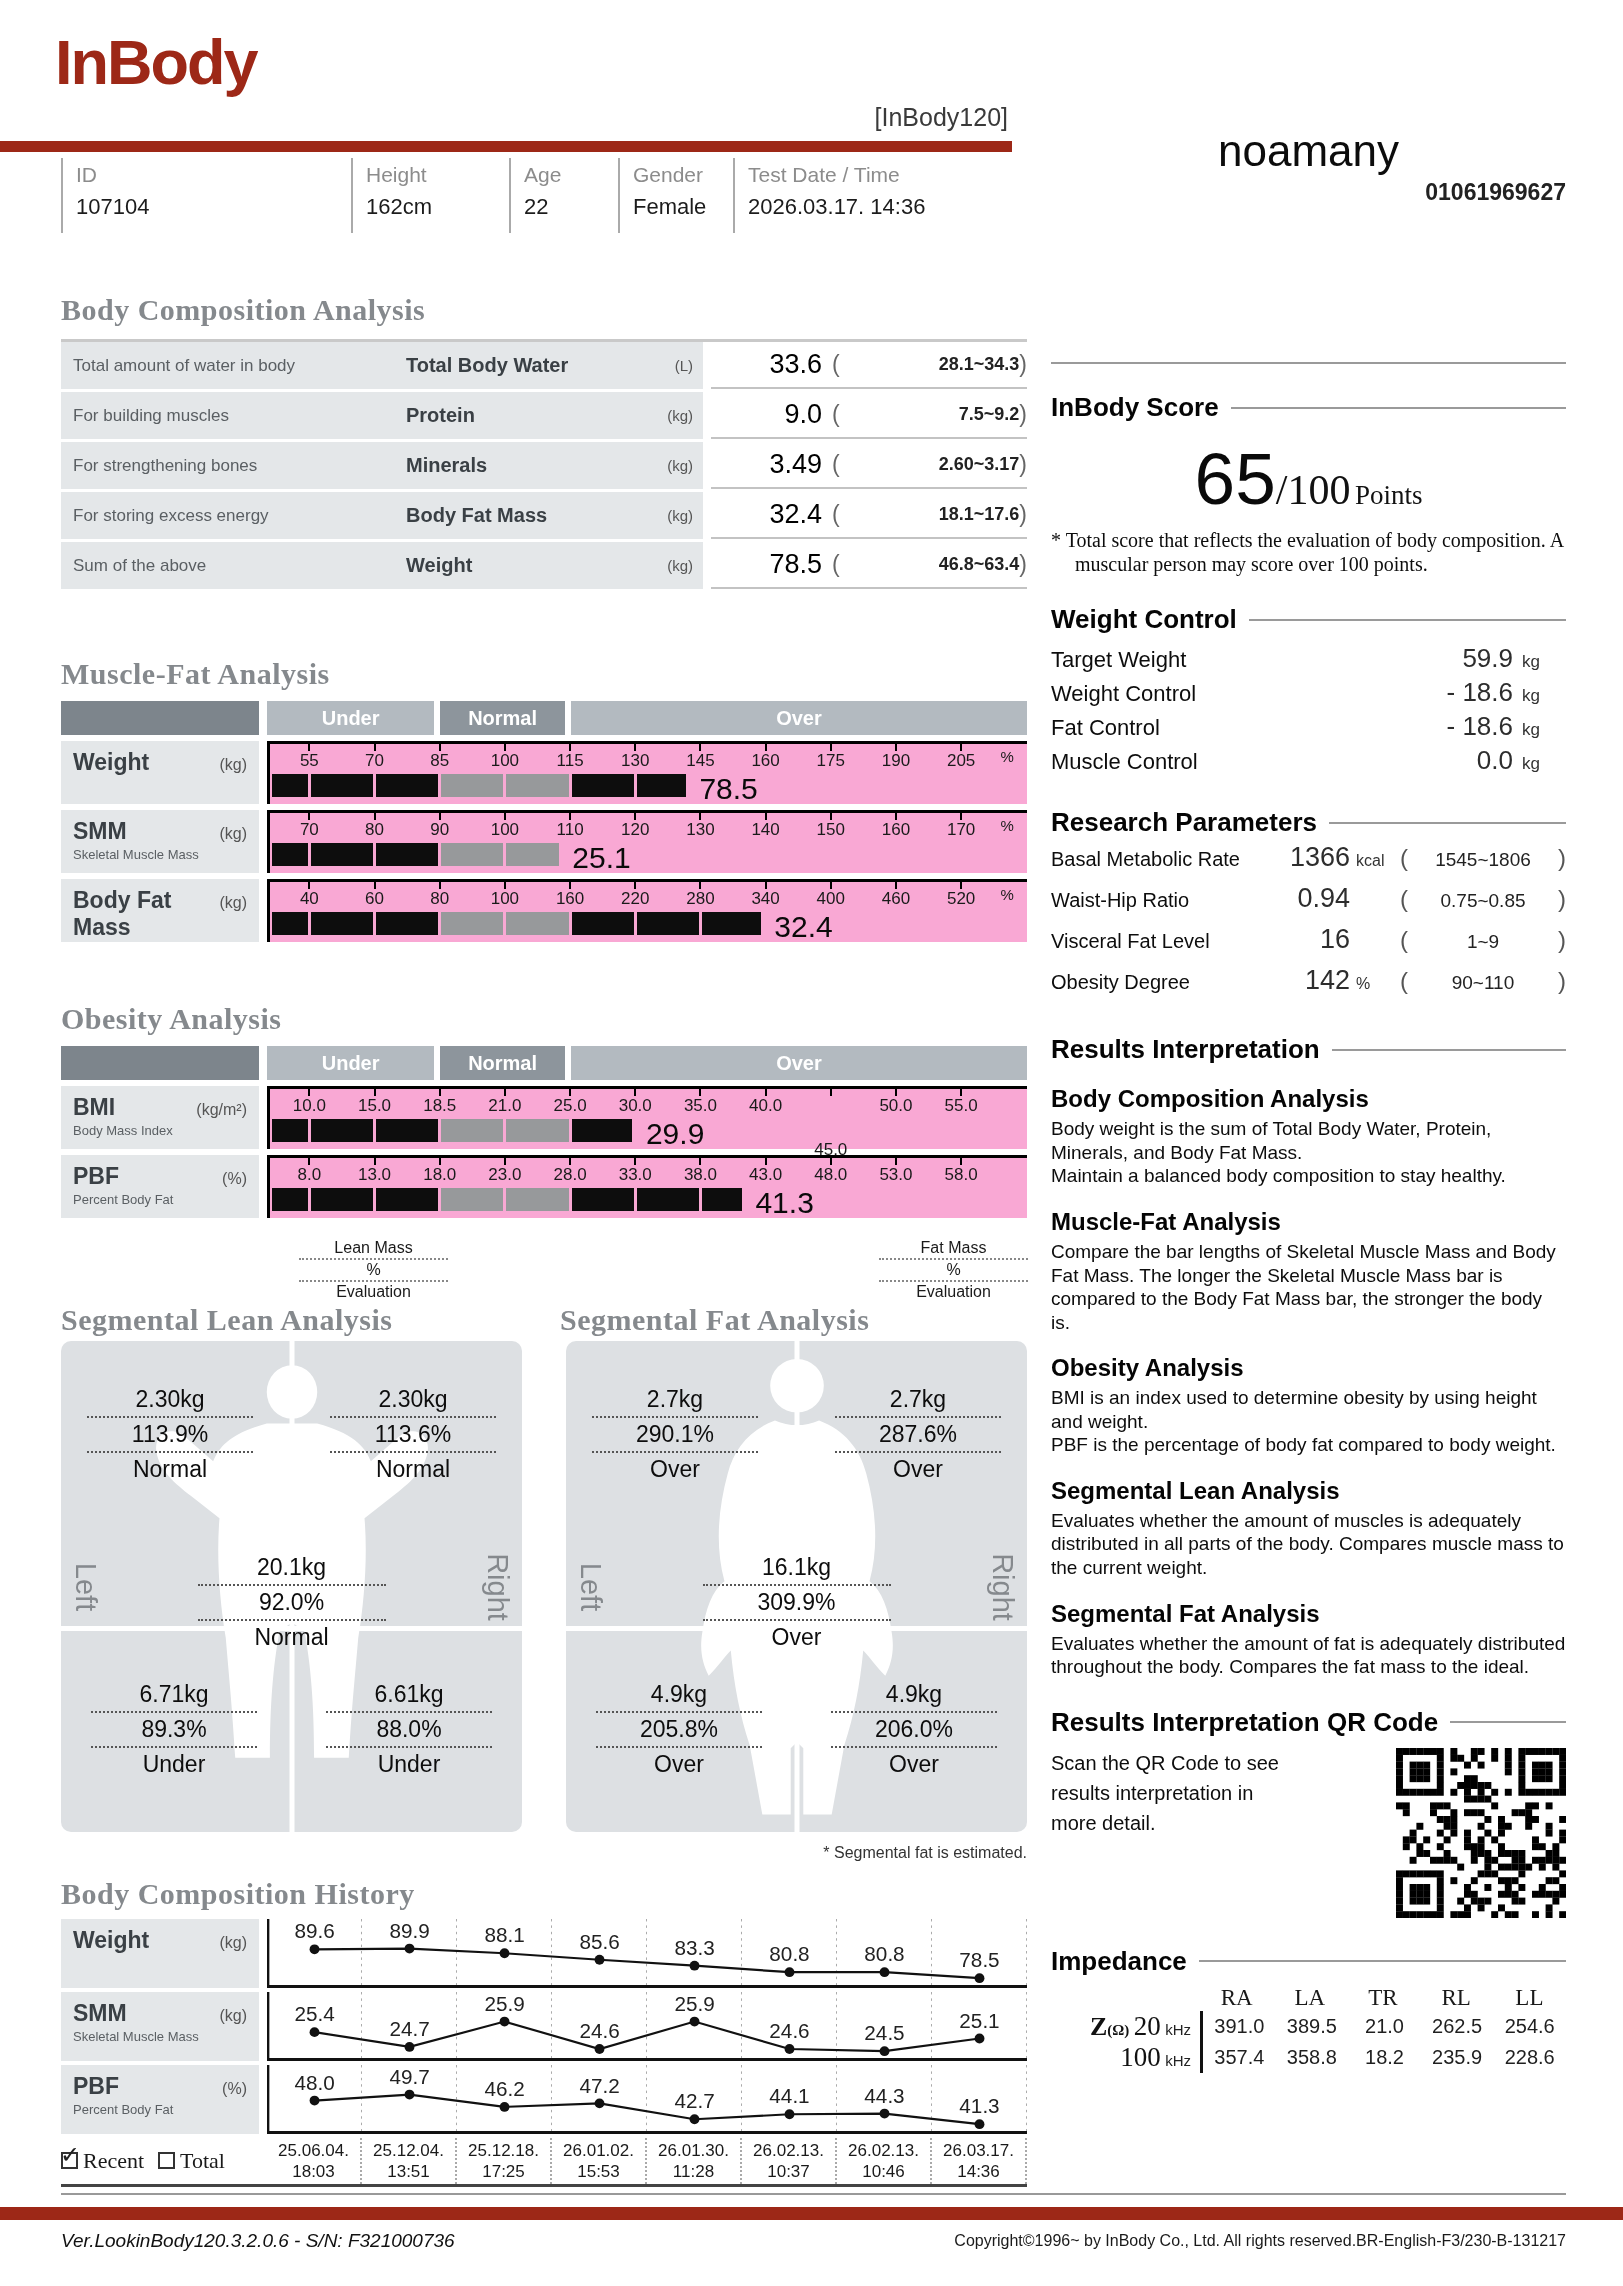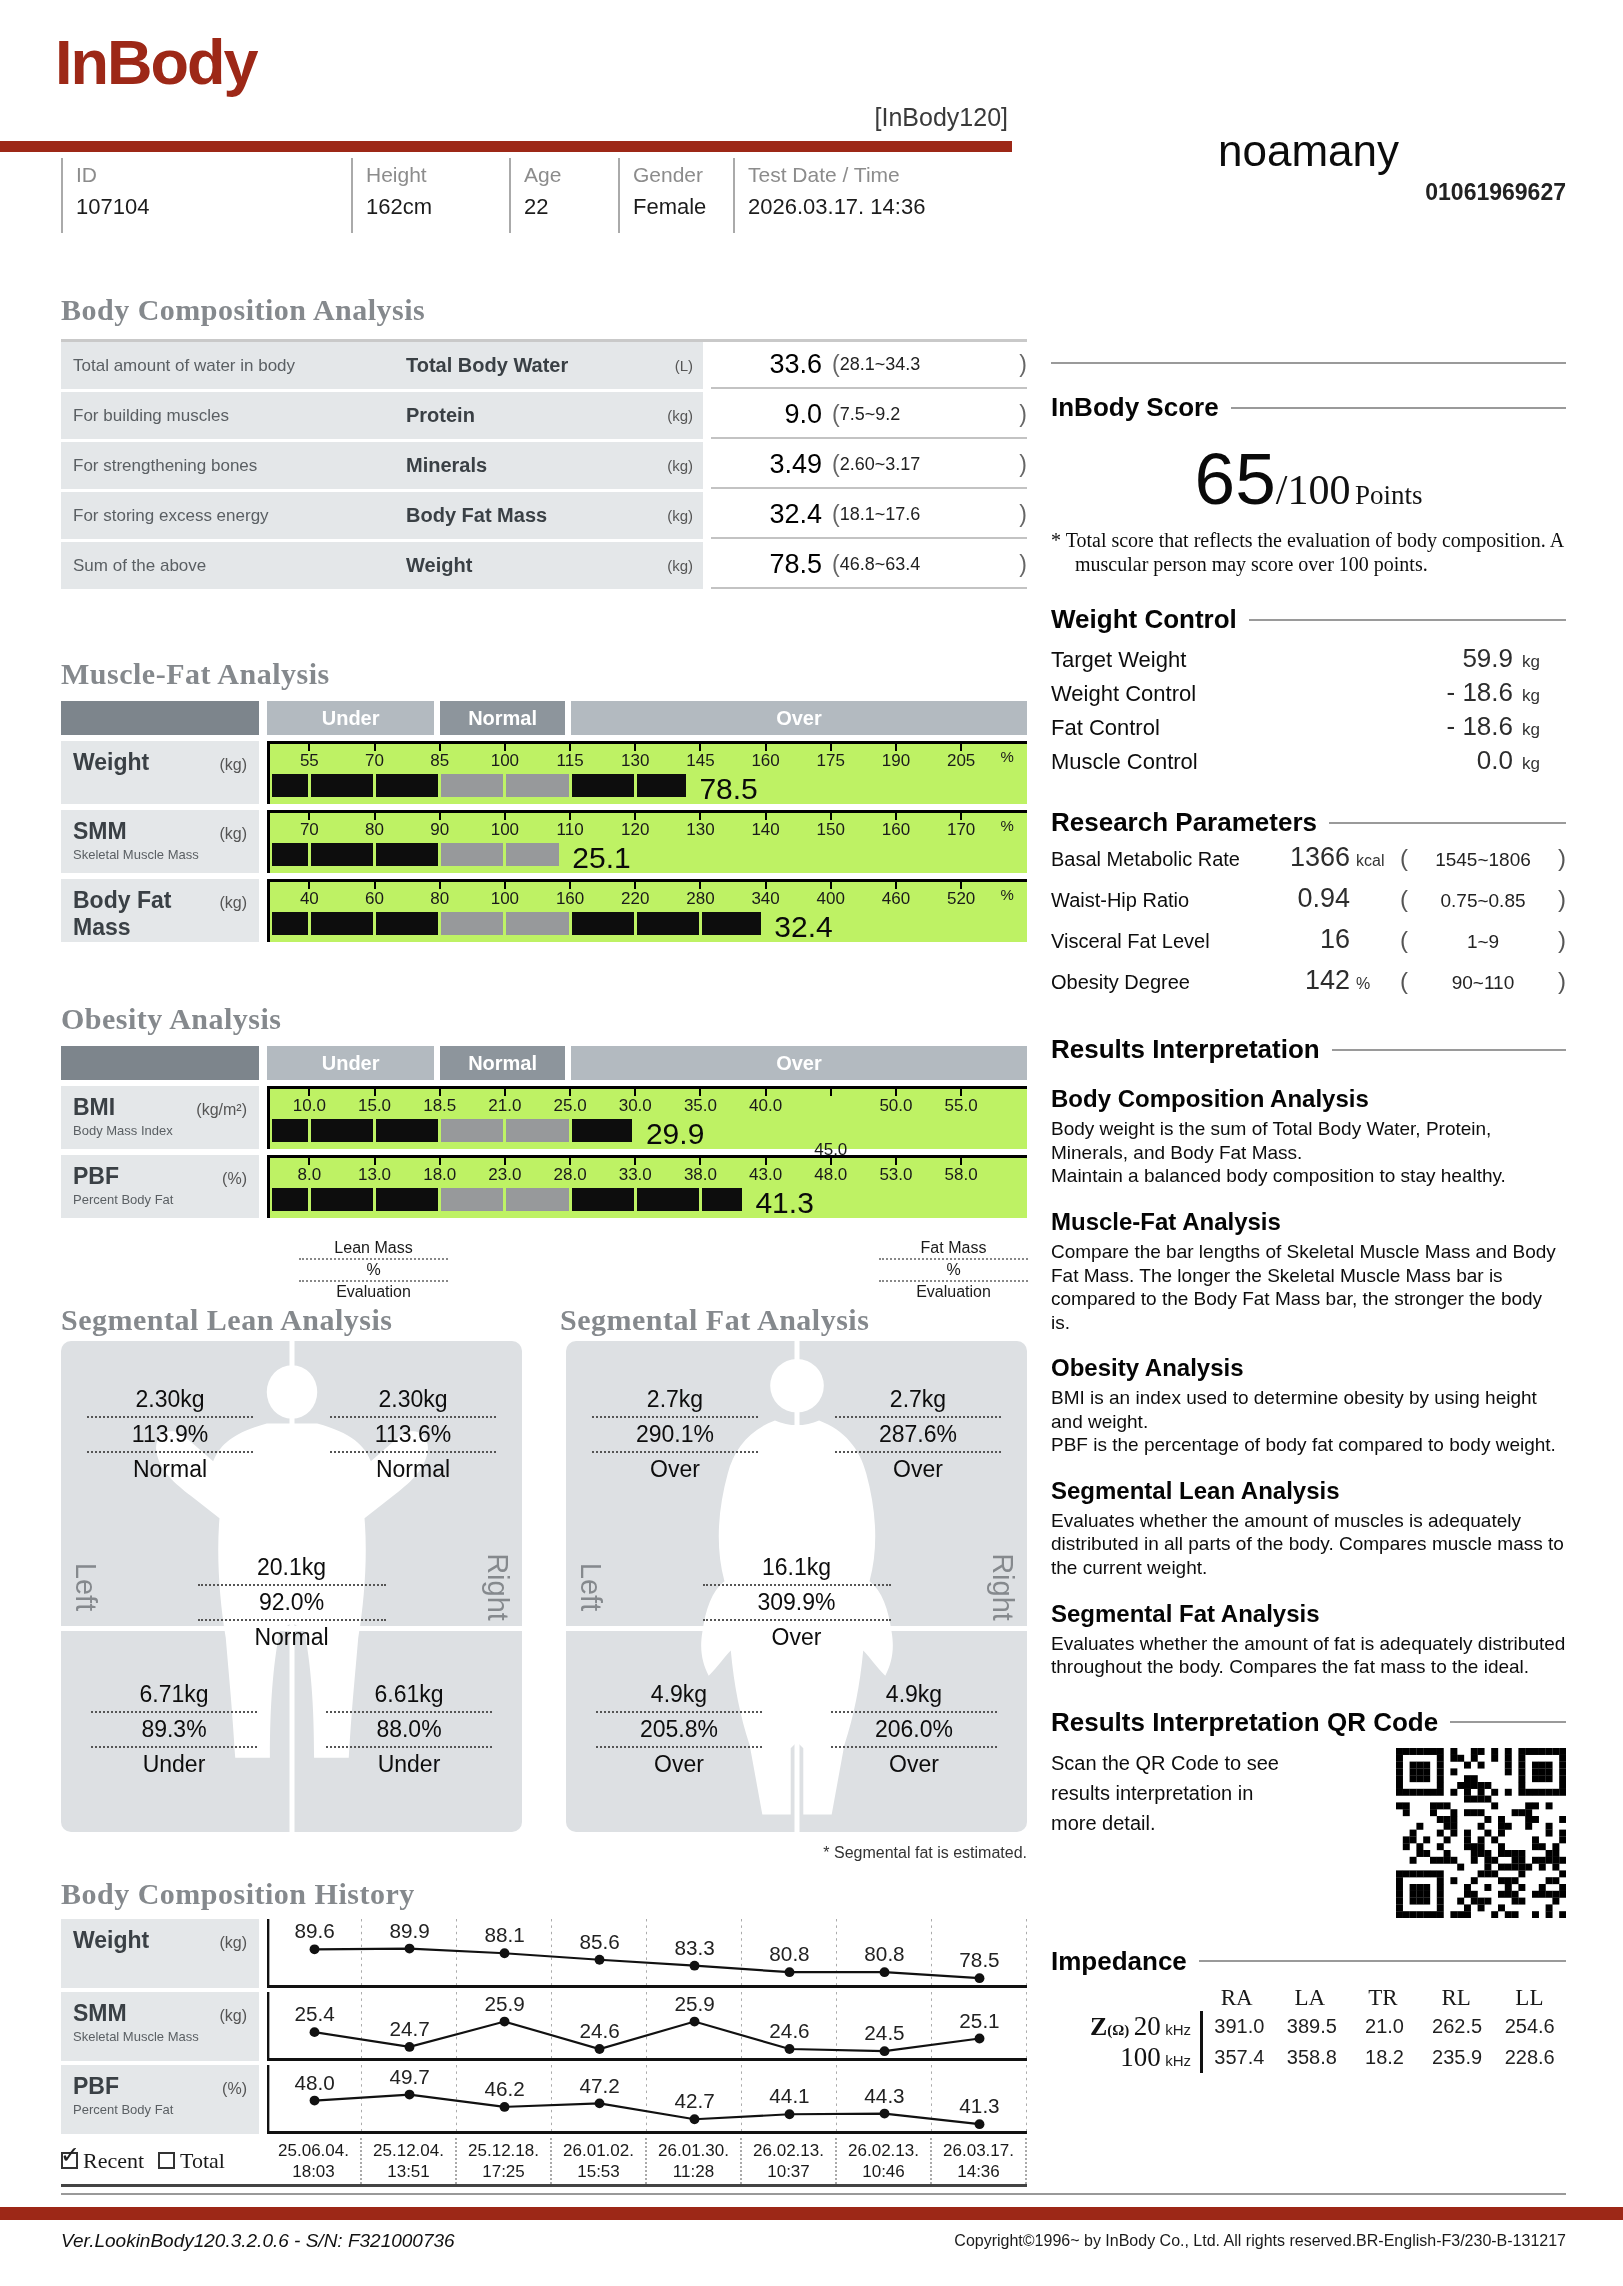--- a/index.html
+++ b/index.html
@@ -24,38 +24,38 @@
   .ct-row{display:flex;height:47px;margin-bottom:3px;}
   .ct-left{width:642px;background:#e4e7e9;display:flex;align-items:center;
         padding:0 10px 0 12px;box-sizing:border-box;margin-right:8px;}
   .ct-desc{width:333px;font-size:17px;color:#5a5f63;}
   .ct-label{flex:1;font-size:20px;font-weight:bold;color:#3a4045;}
   .ct-unit{width:50px;text-align:right;font-size:15px;color:#555;}
   .ct-right{flex:1;display:flex;align-items:center;border-bottom:2px solid #c3c3c3;}
   .ct-value{width:111px;text-align:right;font-size:27px;color:#000;}
   .ct-parens{flex:1;display:flex;align-items:center;margin-left:10px;}
   .ct-open,.ct-close{font-size:23px;color:#666;}
-  .ct-range{flex:1;text-align:left;font-size:18px;color:#222;}
+  .ct-range{flex:1;text-align:right;font-size:18px;color:#222;font-weight:bold;}
   
   .strip{display:flex;height:34px;margin-top:10px;margin-bottom:6px;}
   .strip-corner{width:198px;margin-right:8px;background:#7d858c;}
   .strip-zones{flex:1;position:relative;}
   .zone{position:absolute;top:0;bottom:0;color:#fff;font-size:20px;font-weight:bold;
         display:flex;align-items:center;justify-content:center;}
   .zone-under{left:0;width:calc(22.4% - 3px);background:#b3bac0;}
   .zone-normal{left:calc(22.4% + 3px);width:calc(17.2% - 6px);background:#8d959c;}
   .zone-over{left:calc(39.6% + 3px);right:0;background:#b3bac0;}
   .mf-row{display:flex;height:63px;margin-bottom:6px;}
   .mf-cell{width:198px;margin-right:8px;background:#e4e7e9;box-sizing:border-box;
         padding:8px 12px 0 12px;}
   .mf-cell-line{display:flex;justify-content:space-between;align-items:baseline;}
   .mf-label{font-size:23px;font-weight:bold;color:#3a4045;}
   .mf-unit{font-size:16px;color:#555;}
   .mf-sub{font-size:13px;color:#5a5f63;margin-top:2px;}
-  .bar-chart{flex:1;position:relative;background:#bef264;border-top:3px solid #000;
+  .bar-chart{flex:1;position:relative;background:#f9a8d4;border-top:3px solid #000;
         border-left:3px solid #000;}
   .tick-mark{position:absolute;top:0;width:2px;height:7px;background:#000;}
   .tick-label{position:absolute;top:7px;transform:translateX(-50%);font-size:17px;color:#1a1a1a;}
   .pct-label{position:absolute;top:4px;left:96.5%;font-size:15px;color:#1a1a1a;}
   .bar-seg{position:absolute;bottom:7px;height:23px;}
   .bar-value{position:absolute;bottom:-2px;font-size:30px;color:#0a0a0a;}
   
   .mini-head{position:absolute;width:149px;text-align:center;font-size:16px;color:#1a1a1a;}
   .mini-line{padding:1px 0;border-bottom:2px dotted #888;}
   .mini-line:last-child{border-bottom:none;}

